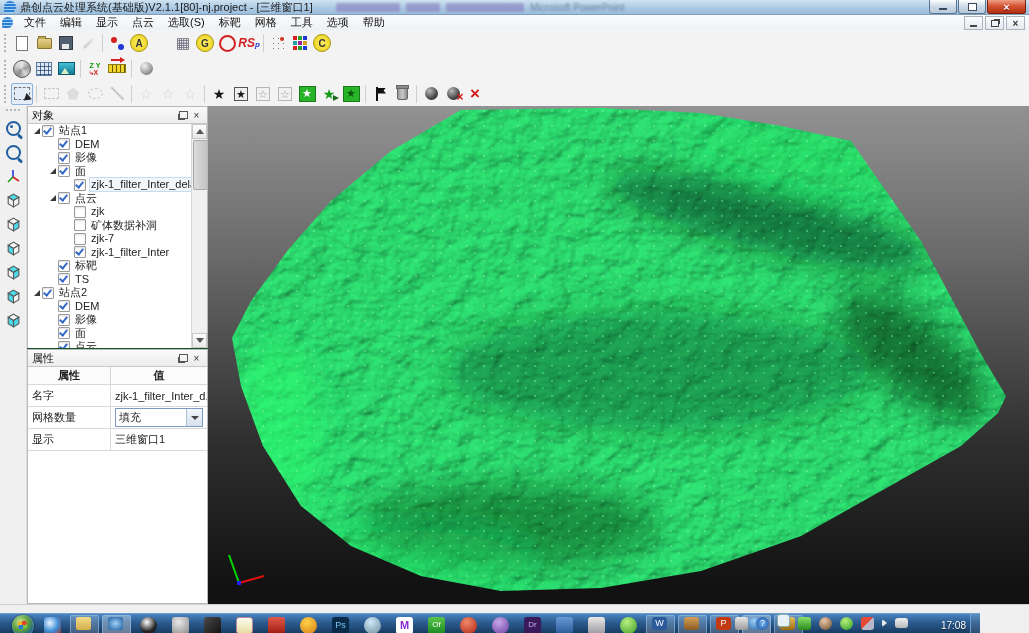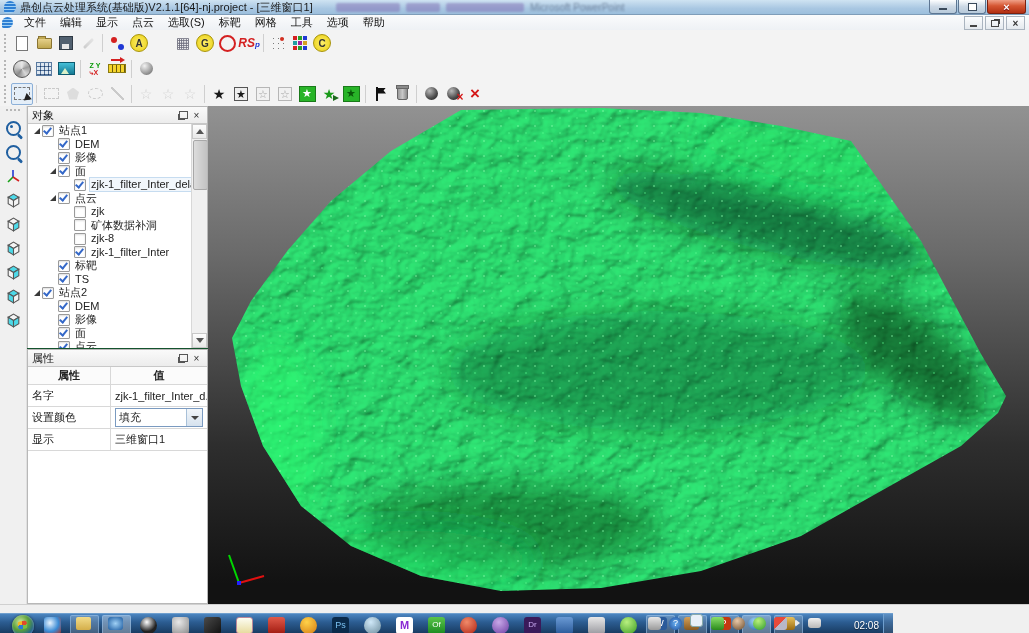--- a/index.html
+++ b/index.html
@@ -153,42 +153,42 @@
   .combo .dd{position:absolute;right:0;top:0;width:15px;height:100%;background:linear-gradient(#f2f6fa,#d6e2ee);border-left:1px solid #a8c0d8;
     display:flex;align-items:center;justify-content:center;}
   .dd i{border-left:4px solid transparent;border-right:4px solid transparent;border-top:4px solid #444;}
   
   .viewport{position:absolute;left:208px;top:0;width:821px;height:498px;
     background:linear-gradient(#929292,#6a6a6a 30%,#2e2e2e 68%,#121212 96%);}
   .vpsvg{position:absolute;left:0;top:0;}
   
   .statusbar{position:absolute;left:0;top:604px;width:1029px;height:9px;background:#f0f0f0;border-top:1px solid #d0d0d0;}
   
-  .taskbar{position:absolute;left:0;top:613px;width:893px;height:20px;
+  .taskbar{position:absolute;left:0;top:613px;width:980px;height:20px;
     background:linear-gradient(#4b85c0,#2c5d92 40%,#17395e);border-top:1px solid #6f9fce;overflow:hidden;}
   .orb{position:absolute;left:12px;top:1px;width:22px;height:22px;border-radius:50%;
     background:radial-gradient(circle at 38% 32%,#cfe8a0,#5aa03a 40%,#1a5a9a 75%,#0c3560);box-shadow:inset 0 0 2px #fff8,0 0 3px #0008;}
   .orb::after{content:"";position:absolute;left:6px;top:6px;width:9px;height:8px;
     background:conic-gradient(#e04a2a 0 25%,#7ac142 0 50%,#2a7ad4 0 75%,#f2b824 0);border-radius:2px;transform:rotate(-8deg);}
   .tkrow{position:absolute;left:44px;top:3px;display:flex;align-items:flex-start;gap:15px;}
   .tk{width:17px;height:17px;border-radius:3px;flex:0 0 auto;}
   .tkbtn{border:1px solid #9cc3ea88;background:#ffffff30;border-radius:2px;padding:1px 5px;margin:-2px -6px;}
   .tray{position:absolute;right:72px;top:3px;display:flex;gap:8px;align-items:flex-start;}
   .tk.sm{width:13px;height:13px;}
   .clock{position:absolute;right:14px;top:6px;color:#fff;font-size:10px;text-shadow:0 1px 1px #0008;}
   .showdesk{position:absolute;right:0;top:0;width:9px;height:20px;border-left:1px solid #6f9fce;background:#ffffff18;}
 </style>
 </head>
 <body>
 
 <div class="win">
 
   <div class="titlebar">
     <div class="appico"></div>
-    <span class="wtitle">鼎创点云处理系统(基础版)V2.1.1[64]-nj.project - [三维窗口1]</span>
+    <span class="wtitle">鼎创点云处理系统(基础版)V2.1.1[80]-nj.project - [三维窗口1]</span>
     <div class="ghost">
       <span class="blk" style="width:64px"></span>
       <span class="blk" style="width:34px"></span>
       <span class="blk" style="width:78px"></span>
       <span class="gtxt">Microsoft PowerPoint</span>
     </div>
     <div class="wbtns">
       <div class="wbtn">
           <span class="glyph-min"></span>
         </div>
@@ -498,21 +498,21 @@
             <span class="tlabel">zjk</span>
           </div>
           <div class="trow" style="padding-left:36px">
             <span class="exp"></span>
             <span class="cb" data-checked="false"></span>
             <span class="tlabel">矿体数据补洞</span>
           </div>
           <div class="trow" style="padding-left:36px">
             <span class="exp"></span>
             <span class="cb" data-checked="false"></span>
-            <span class="tlabel">zjk-8</span>
+            <span class="tlabel">zjk-7</span>
           </div>
           <div class="trow" style="padding-left:36px">
             <span class="exp"></span>
             <span class="cb" data-checked="true"></span>
             <span class="tlabel">zjk-1_filter_Inter</span>
           </div>
           <div class="trow" style="padding-left:20px">
             <span class="exp"></span>
             <span class="cb" data-checked="true"></span>
             <span class="tlabel">标靶</span>
@@ -571,21 +571,21 @@
         <div class="ptable">
           <div class="prow head">
             <div class="pc pc1">属性</div>
             <div class="pc pc2">值</div>
           </div>
           <div class="prow">
             <div class="pc pc1">名字</div>
             <div class="pc pc2">zjk-1_filter_Inter_d...</div>
           </div>
           <div class="prow">
-            <div class="pc pc1">设置颜色</div>
+            <div class="pc pc1">网格数量</div>
             <div class="pc pc2">
               <span class="combo">
                 <span>填充</span>
                 <span class="dd">
                     <i></i>
                   </span>
               </span>
             </div>
           </div>
           <div class="prow">
@@ -686,17 +686,17 @@
       <span class="tk sm" style="background:linear-gradient(#e8e8e8,#9a9a9a)"></span>
       <span class="tk sm" style="background:radial-gradient(#6ab0f0,#1a4a9a);border-radius:50%;color:#fff;font-size:9px;text-align:center;line-height:13px">?</span>
       <span class="tk sm" style="background:#e8f0f8;border:1px solid #8aa;box-sizing:border-box;margin-top:-3px"></span>
       <span class="tk sm" style="background:linear-gradient(#8ae06a,#2a8a1a)"></span>
       <span class="tk sm" style="background:radial-gradient(circle at 40% 30%,#e8c8a8,#6a4a2a);border-radius:50%"></span>
       <span class="tk sm" style="background:radial-gradient(circle at 40% 30%,#baf07a,#2a9a2a);border-radius:50%"></span>
       <span class="tk sm" style="background:linear-gradient(135deg,#e84a3a 50%,#b8b8c8 50%)"></span>
       <span class="tk sm" style="background:transparent;border-left:5px solid #e8e8e8;border-top:4px solid transparent;border-bottom:4px solid transparent;width:0;height:0;margin-top:2px"></span>
       <span class="tk sm" style="background:linear-gradient(#f0f0f0,#b8b8b8);height:10px;margin-top:1px"></span>
     </div>
-    <span class="clock">02:08</span>
+    <span class="clock">17:08</span>
     <div class="showdesk"></div>
   </div>
 
 </div>
 
 </body></html>

